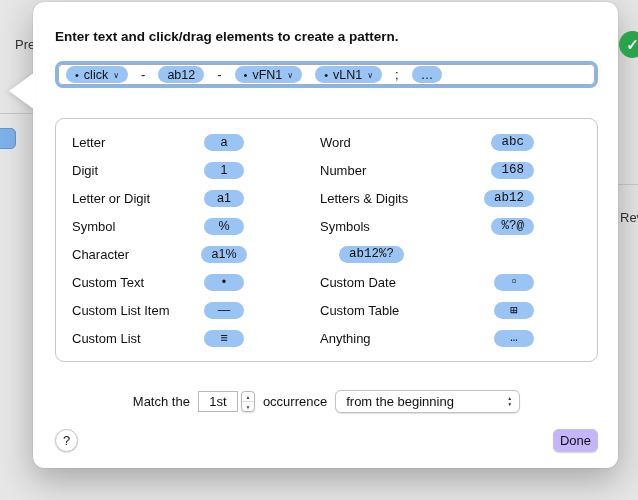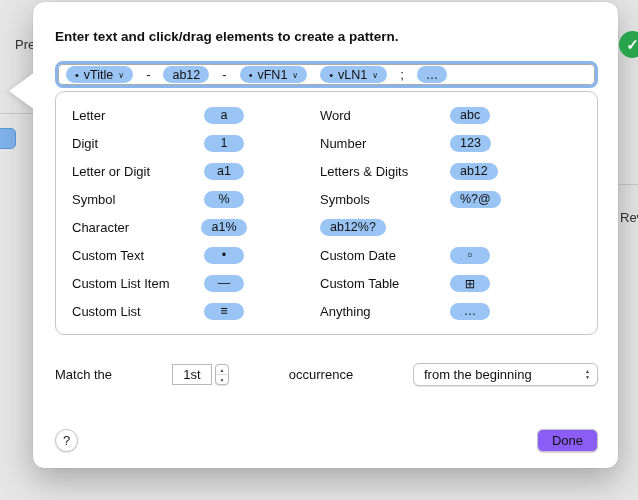--- a/index.html
+++ b/index.html
@@ -51,36 +51,36 @@
   .tok {
     display:inline-flex; align-items:center; gap:5px;
     background:#9ac4f3; border-radius:9px; height:17px;
     padding:1px 9px; font-size:12.5px; white-space:nowrap; cursor:default;
   }
   .tok .dot { font-size:11px; }
   .tok .chev { font-size:8px; color:#222; margin-top:1px; }
   .sep { color:#111; font-size:13px; }
 
   .elements-box {
-    margin-top:3px; border:1px solid #c7c7c7; border-radius:9px;
+    margin-top:30px; border:1px solid #c7c7c7; border-radius:9px;
     padding:9px 16px;
     display:grid; grid-template-columns:236px 1fr; column-gap:12px;
   }
   .cell { display:flex; align-items:center; height:28px; }
   .cell-l .cell-label { width:124px; flex:0 0 auto; }
   .cell-r .cell-label { width:130px; flex:0 0 auto; }
   .pill-zone-l { width:56px; display:flex; justify-content:center; }
-  .pill-zone-r { width:84px; display:flex; justify-content:flex-start; }
+  .pill-zone-r { width:84px; display:flex; justify-content:flex-end;font-family:Liberation Mono, monospace; }
   .pill {
     background:#9ac4f3; border-radius:9px; height:17px; min-width:40px;
     padding:1px 10px; font-size:12.5px; white-space:nowrap;
     display:flex; align-items:center; justify-content:center; cursor:default;
   }
 
-  .match-row { margin-top:28px; display:flex; align-items:center; justify-content:space-between; gap:8px; }
+  .match-row { margin-top:28px; display:flex; align-items:center; justify-content:center; gap:8px; }
   .ordinal-wrap { display:flex; align-items:center; }
   .ordinal-box {
     width:40px; height:21px; border:1px solid #b9b9b9; background:#fff;
     display:flex; align-items:center; justify-content:center;
   }
   .stepper {
     width:14px; height:21px; margin-left:3px; background:#fff;
     border:1px solid #b9b9b9; border-radius:4px; overflow:hidden;
     display:flex; flex-direction:column;
     box-shadow:0 0.5px 1px rgba(0,0,0,0.12);
@@ -101,22 +101,22 @@
     display:flex; justify-content:space-between; align-items:center;
   }
   .help-btn {
     width:23px; height:23px; border-radius:50%;
     border:1px solid #c6c6c6; background:#fff; color:#222;
     font-family:inherit; font-size:13px;
     display:flex; align-items:center; justify-content:center;
     box-shadow:0 0.5px 1.5px rgba(0,0,0,0.18); cursor:default;
   }
   .done-btn {
-    height:23px; padding:0 14px; border-radius:6px;
-    border:1px solid #c6c6c6; background:#8b5cf6; color:#111;
+    height:23px; padding:0 6px; border-radius:6px;
+    border:1px solid #c6c6c6; background:#c4b5fd; color:#111;
     font-family:inherit; font-size:13px;
     box-shadow:0 0.5px 1.5px rgba(0,0,0,0.18); cursor:default;
   }
 </style>
 </head>
 <body>
 
 <span class="bg-prev">Prev</span>
 <div class="bg-line-left"></div>
 <div class="bg-blue-stub"></div>
@@ -127,21 +127,21 @@
 
 <div class="popover-arrow"></div>
 
 <div class="dialog">
 
   <div class="dialog-title">Enter text and click/drag elements to create a pattern.</div>
 
   <div class="pattern-field">
     <span class="tok">
       <span class="dot">•</span>
-      <span>vTitle</span>
+      <span>click</span>
       <span class="chev">∨</span>
     </span>
     <span class="sep">-</span>
     <span class="tok">
       <span>ab12</span>
     </span>
     <span class="sep">-</span>
     <span class="tok">
       <span class="dot">•</span>
       <span>vFN1</span>
@@ -175,21 +175,21 @@
 
     <div class="cell cell-l">
       <span class="cell-label">Digit</span>
       <span class="pill-zone-l">
           <span class="pill">1</span>
         </span>
     </div>
     <div class="cell cell-r">
       <span class="cell-label">Number</span>
       <span class="pill-zone-r">
-          <span class="pill">123</span>
+          <span class="pill">168</span>
         </span>
     </div>
 
     <div class="cell cell-l">
       <span class="cell-label">Letter or Digit</span>
       <span class="pill-zone-l">
           <span class="pill">a1</span>
         </span>
     </div>
     <div class="cell cell-r">

